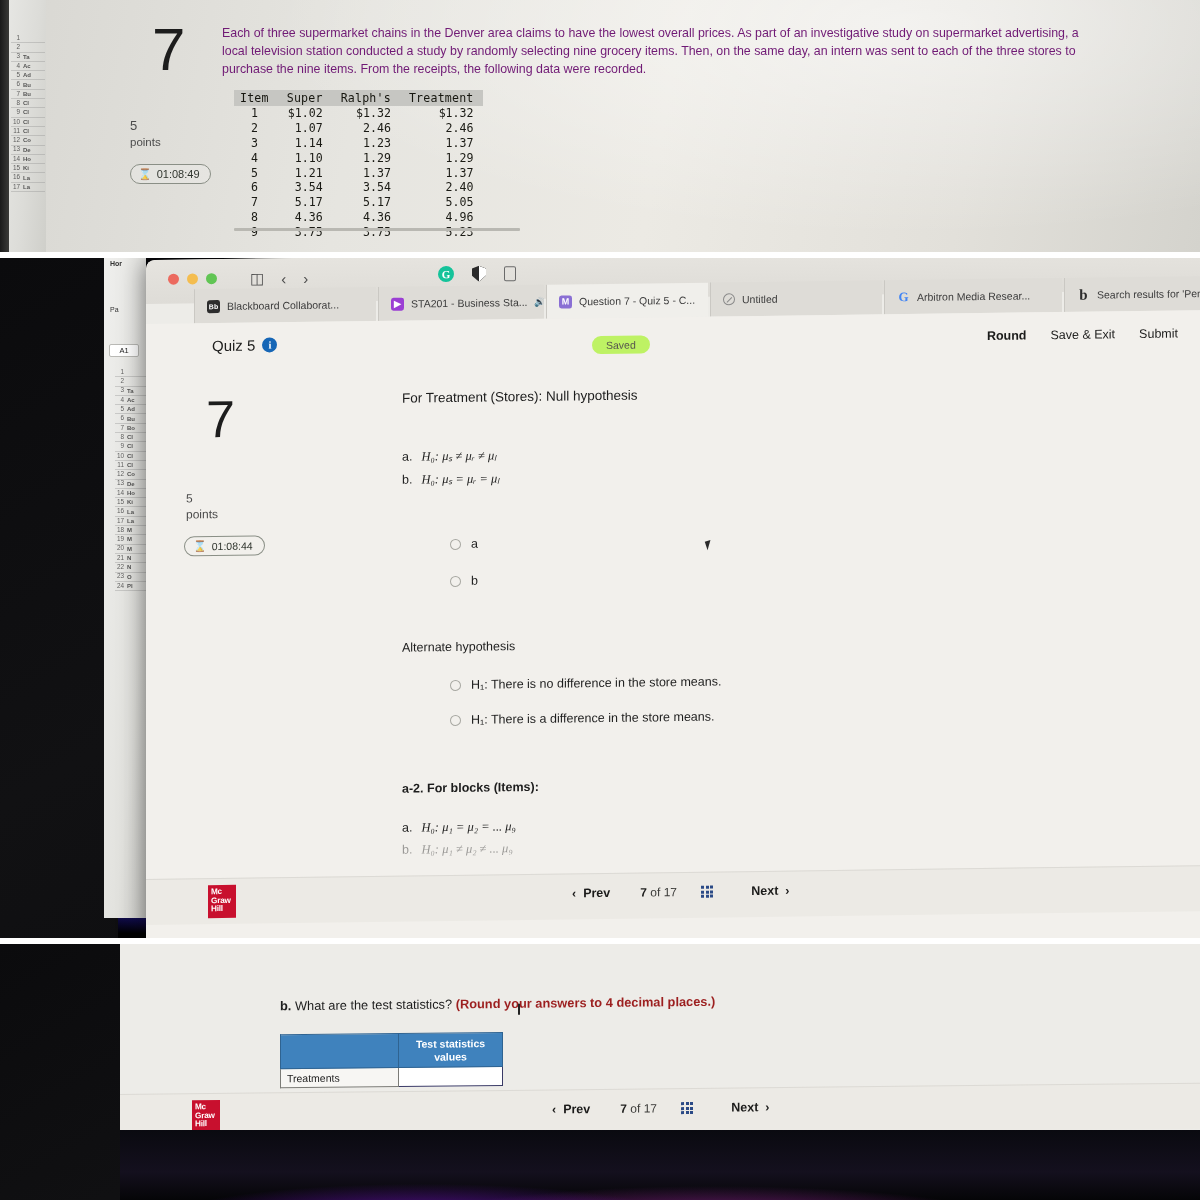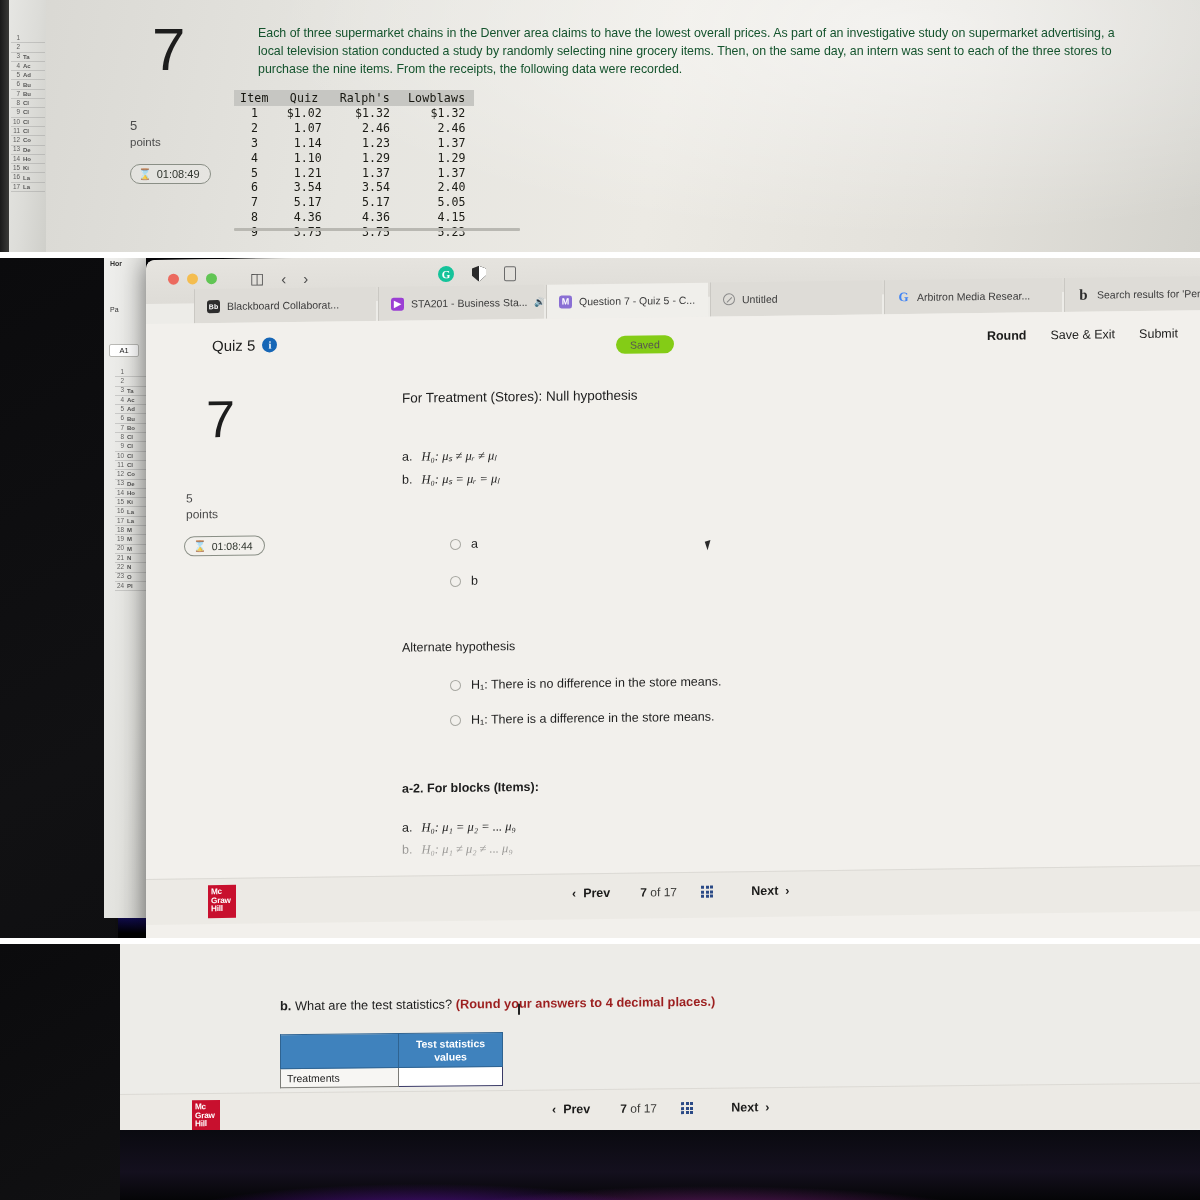--- a/index.html
+++ b/index.html
@@ -47,21 +47,21 @@
   }
   .qpoints { position: absolute; color: #4c4c4c; line-height: 1.28; }
   .timer-pill {
     position: absolute; display: flex; align-items: center; gap: 5px;
     border: 1.2px solid #8a8f86; border-radius: 999px;
     padding: 3px 10px 3px 7px; color: #30352e; background: rgba(255,255,255,.18);
   }
   .hourglass { font-size: 11px; line-height: 1; opacity: .8; }
 
   .prompt-text {
-    position: absolute; color: #14532d; line-height: 1.46; margin-left: 36px;
+    position: absolute; color: #701a75; line-height: 1.46;
   }
 
   .data-table { position: absolute; border-collapse: collapse;
     font-family: "DejaVu Sans Mono", monospace; }
   .data-table th {
     background: #c6c6c2; color: #16160f; font-weight: normal;
     text-align: center; padding: 1px 9px; letter-spacing: .2px;
   }
   .data-table th.itemcol { text-align: right; padding-left: 6px; }
   .data-table td { text-align: right; padding: .4px 9px; color: #1a1a14; }
@@ -172,22 +172,22 @@
     background: #f2f0ec;
   }
   .quiz-header {
     position: absolute; left: 0; top: 0; width: 100%; height: 52px;
   }
   .quiz-title { position: absolute; left: 66px; top: 14px;
     font-size: 15px; color: #20201f; display: flex; align-items: center; gap: 7px; }
   .info-ic { width: 15px; height: 15px; border-radius: 50%; background: #1666b6;
     color: #fff; font-size: 10.5px; font-weight: bold; display: flex;
     align-items: center; justify-content: center; font-family: "Liberation Serif", serif; }
-  .saved-badge { position: absolute; left: 470px; top: 18px;
-    background: #84cc16; border-radius: 999px; padding: 3px 14px;
+  .saved-badge { position: absolute; left: 446px; top: 18px;
+    background: #bef264; border-radius: 999px; padding: 3px 14px;
     font-size: 10.5px; color: #58564f; }
   .hdr-actions { position: absolute; right: 22px; top: 16px;
     display: flex; gap: 24px; align-items: center; }
   .hdr-actions b { font-size: 12.5px; color: #1b1b1a; font-weight: normal; }
   .hdr-actions b.help { font-weight: bold; }
 
   .qbody { position: absolute; left: 0; top: 52px; width: 100%; }
   .q-left { position: absolute; left: 34px; top: 18px; width: 120px; text-align: left; }
   .qnum-mid { font-size: 52px; font-weight: 300; color: #1d1d1d;
     margin-left: 26px; line-height: 1; }
@@ -353,23 +353,23 @@
     <span class="hourglass">⌛</span>
     <span>01:08:49</span>
   </div>
 
   <div class="prompt-text" style="left:222px; top:24px; width:860px; font-size:12.4px;">Each of three supermarket chains in the Denver area claims to have the lowest overall prices. As part of an investigative study on supermarket advertising, a local television station conducted a study by randomly selecting nine grocery items. Then, on the same day, an intern was sent to each of the three stores to purchase the nine items. From the receipts, the following data were recorded.</div>
 
   <table class="data-table" id="tbl-top" style="left:234px; top:90px; font-size:11.6px;">
       <thead>
         <tr>
           <th class="itemcol">Item</th>
-          <th>Quiz</th>
+          <th>Super</th>
           <th>Ralph's</th>
-          <th>Lowblaws</th>
+          <th>Treatment</th>
         </tr>
       </thead>
       <tbody>
         <tr>
           <td class="itemcol">1</td>
           <td>$1.02</td>
           <td>$1.32</td>
           <td>$1.32</td>
         </tr>
         <tr>
@@ -405,21 +405,21 @@
         <tr>
           <td class="itemcol">7</td>
           <td>5.17</td>
           <td>5.17</td>
           <td>5.05</td>
         </tr>
         <tr>
           <td class="itemcol">8</td>
           <td>4.36</td>
           <td>4.36</td>
-          <td>4.15</td>
+          <td>4.96</td>
         </tr>
         <tr>
           <td class="itemcol">9</td>
           <td>3.75</td>
           <td>3.75</td>
           <td>5.23</td>
         </tr>
       </tbody>
     </table>
   <div class="table-underline" style="left:234px; top:228px; width:286px;"></div>

